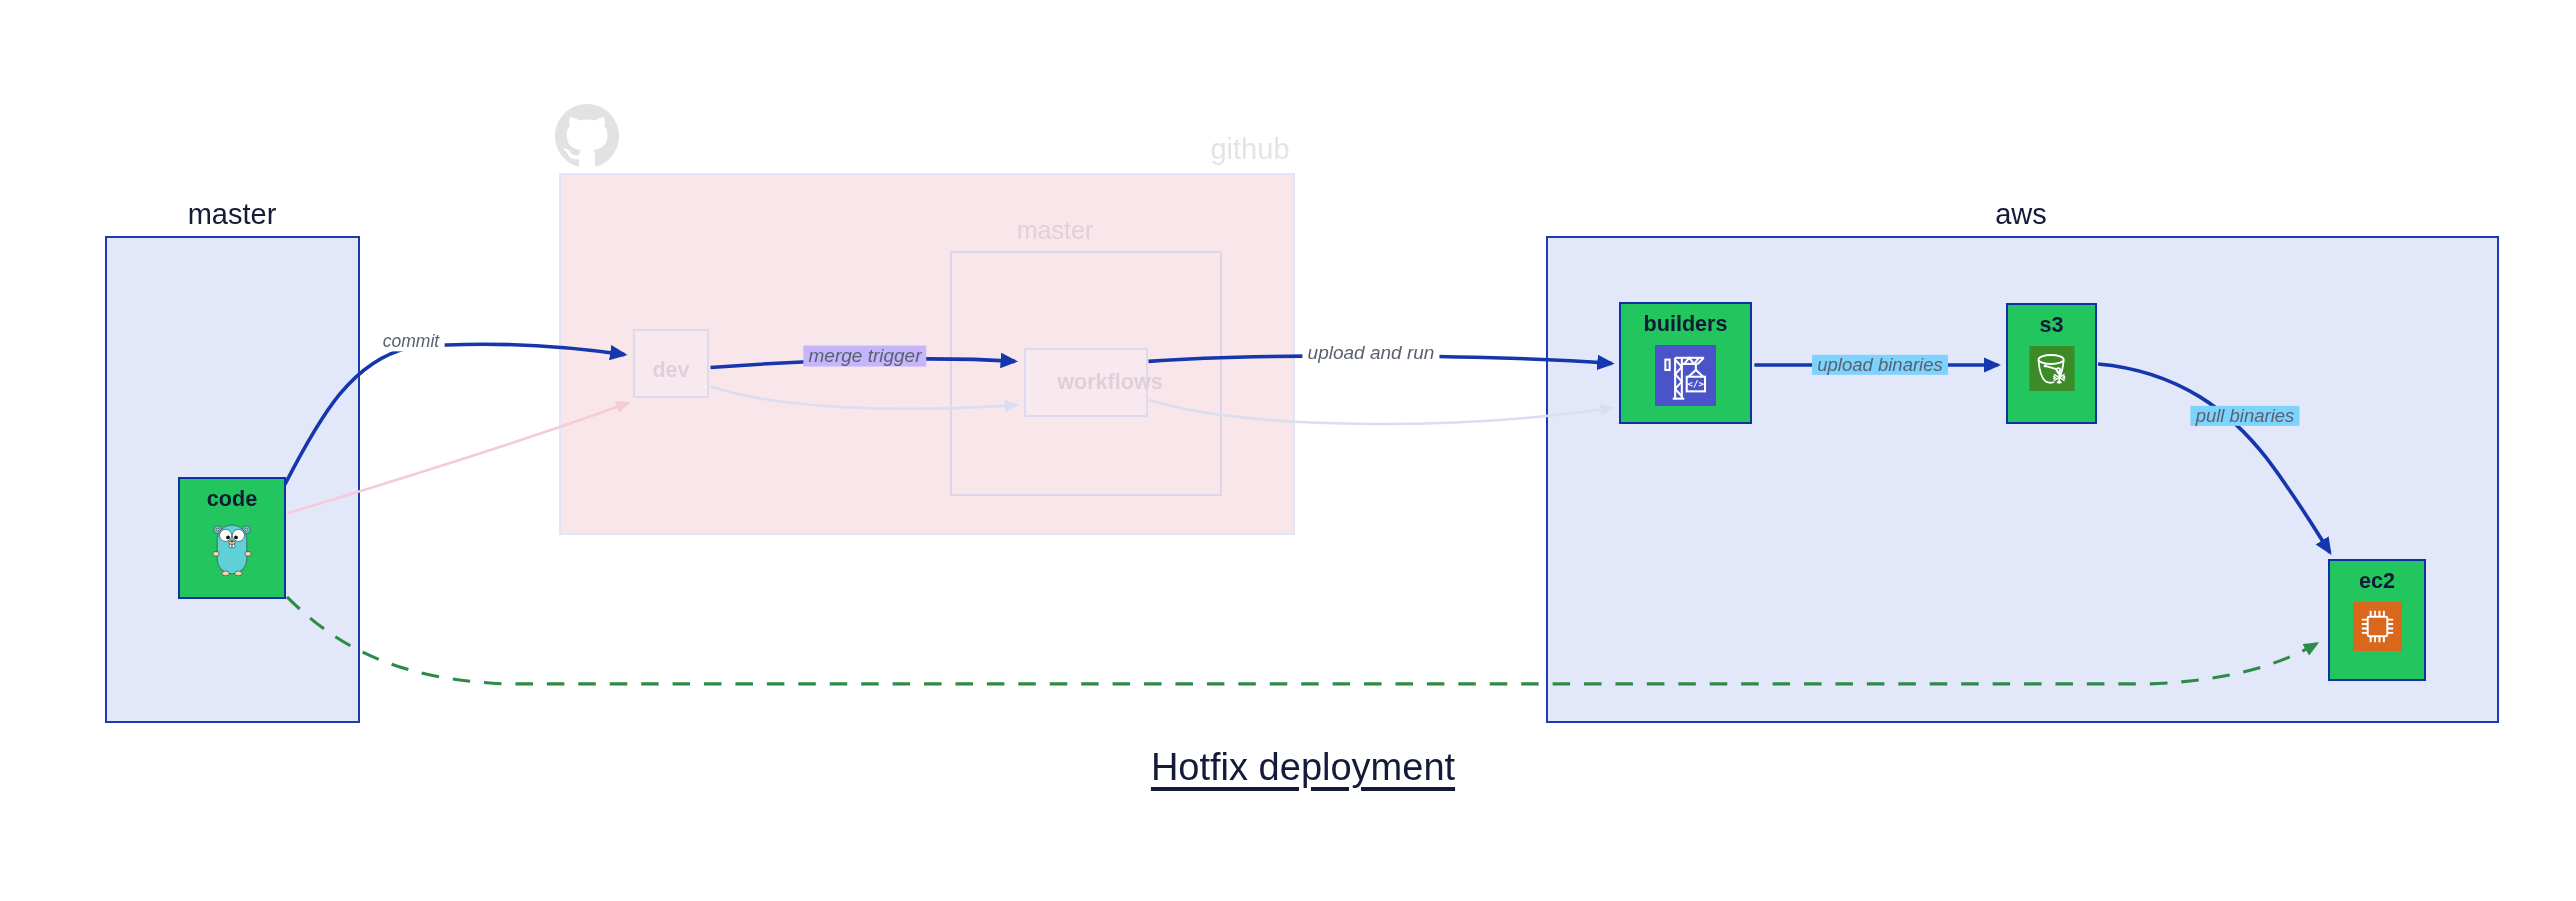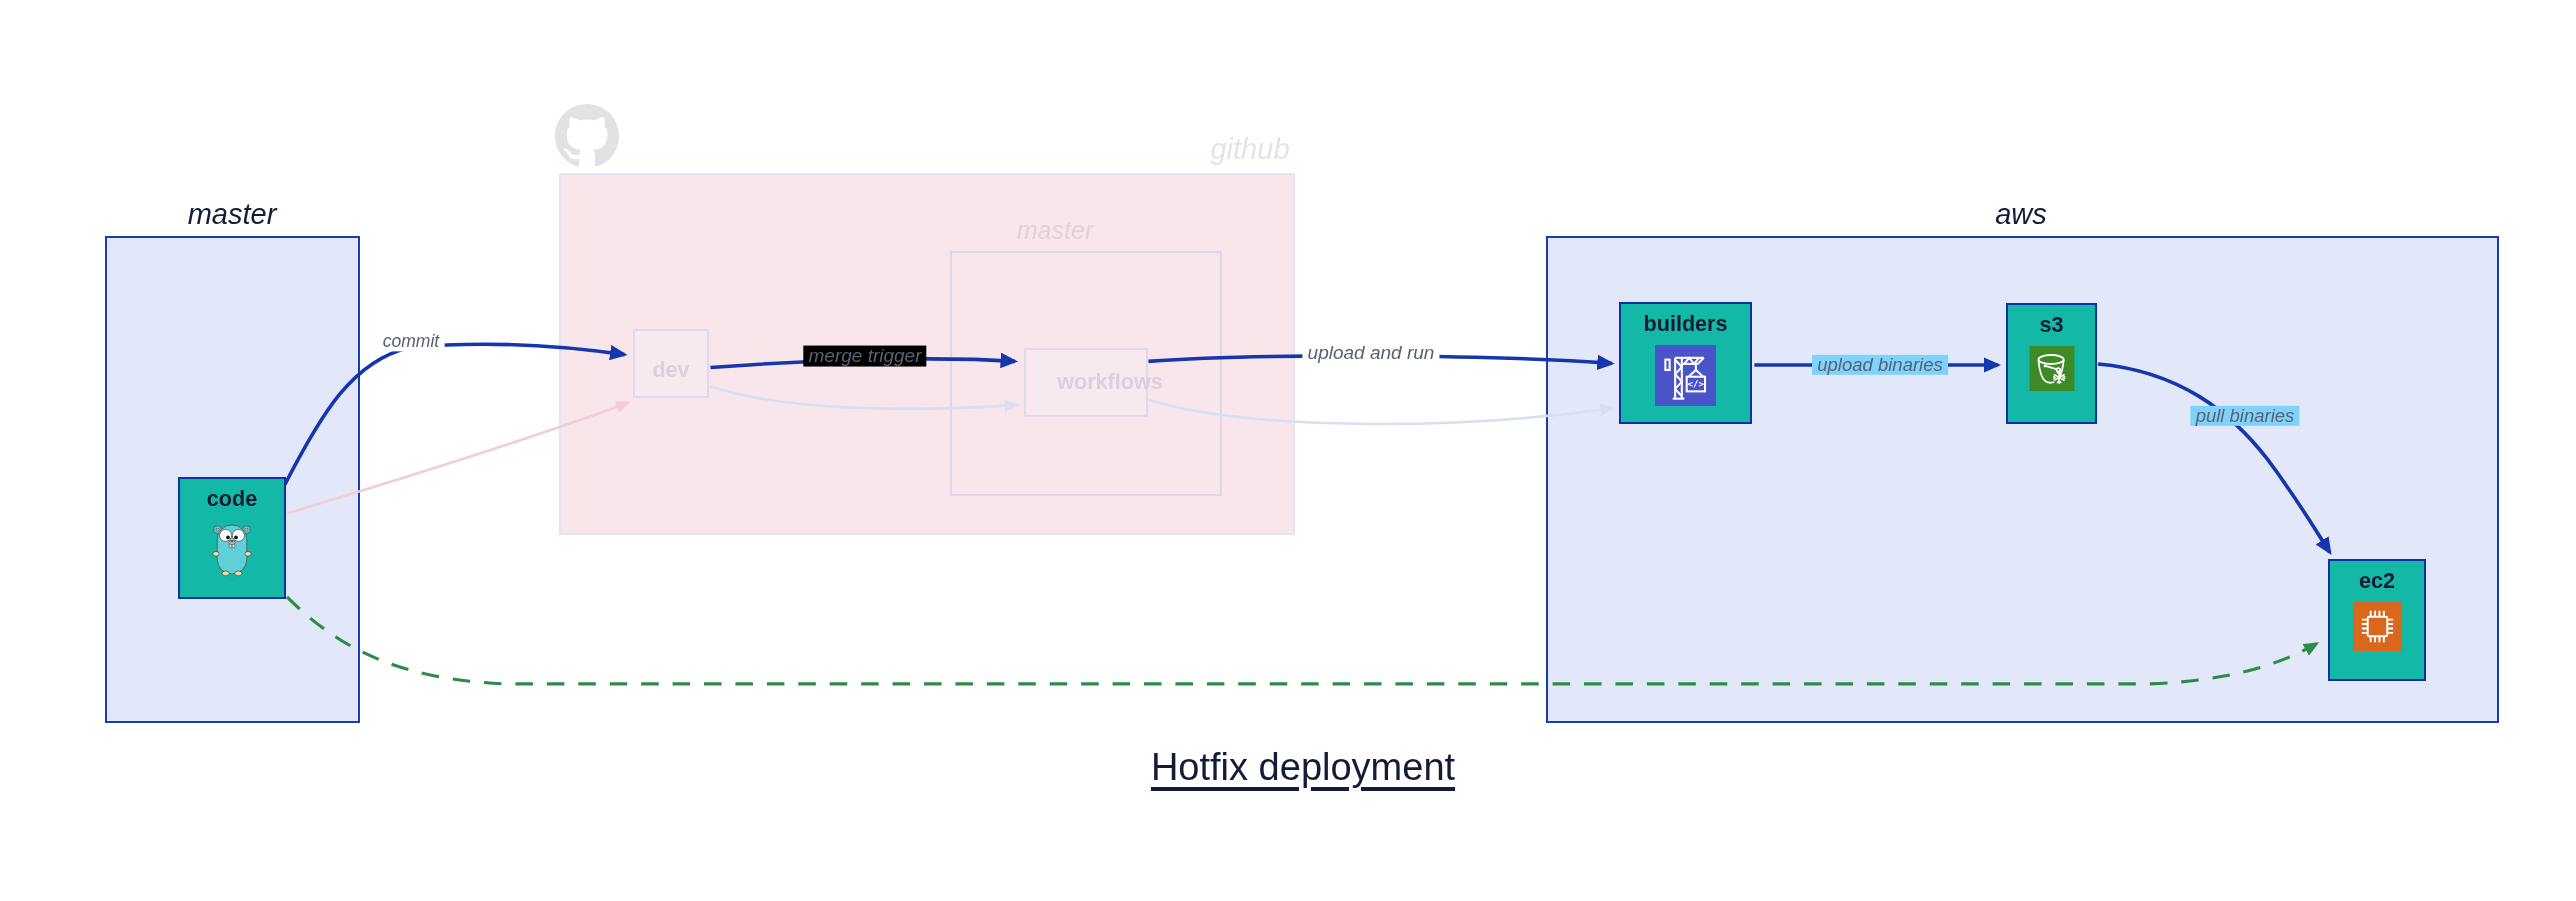--- a/index.html
+++ b/index.html
@@ -6,42 +6,42 @@
   body{
     width:2604px;height:902px;position:relative;background:#ffffff;
     font-family:"Liberation Sans","DejaVu Sans",sans-serif;overflow:hidden;
   }
   .group{position:absolute;box-sizing:border-box;z-index:1;}
   .group-local,.group-aws{background:#e2e8f9;border:2.1px solid #1b3cae;}
   .group-github{background:#f9e6ea;border:2.1px solid #e0e5f7;}
   .group-master{background:transparent;border:2.1px solid #ddd6ea;}
   .group-label{
     position:absolute;z-index:2;font-size:29px;color:#141c38;
-    text-align:center;transform:translateX(-50%);white-space:nowrap;font-style:italic;
+    text-align:center;transform:translateX(-50%);white-space:nowrap;
   }
   .group-label.faded-gray{color:#e4e4e6;}
   .group-label.faded-pink{color:#e3cfd9;}
   .node{
     position:absolute;box-sizing:border-box;z-index:4;
     display:flex;flex-direction:column;align-items:center;
     padding-top:8.2px;
   }
-  .node-solid{background:#14b8a6;border:2.6px solid #0f31a5;}
+  .node-solid{background:#22c55e;border:2.6px solid #0f31a5;}
   .node-faded{background:#f8e9ee;border:2.1px solid #ded9ed;}
   .node-label{font-weight:bold;font-size:21.6px;color:#101b36;line-height:1.15;}
   .node-faded .node-label{color:#ddcfdc;}
   .node-icon{margin-top:8.2px;display:block;}
   .edges-layer{position:absolute;left:0;top:0;z-index:3;pointer-events:none;}
   .edge-label{
     position:absolute;z-index:5;transform:translate(-50%,-50%);
     font-style:italic;font-size:19px;color:#5a6170;white-space:nowrap;
     padding:0 5.2px;line-height:1.1;
   }
   .bg-white{background:#ffffff;}
-  .bg-pink{background:#000000;}
+  .bg-pink{background:#c4b5fd;}
   .bg-lav{background:#7dd3fc;}
   .octocat{position:absolute;z-index:2;}
   .diagram-title{
     position:absolute;z-index:6;transform:translateX(-50%);
     font-size:38px;color:#131b38;text-decoration:underline;
     text-decoration-thickness:3.6px;text-underline-offset:7.2px;white-space:nowrap;
   }
 </style>
 </head>
 <body>

